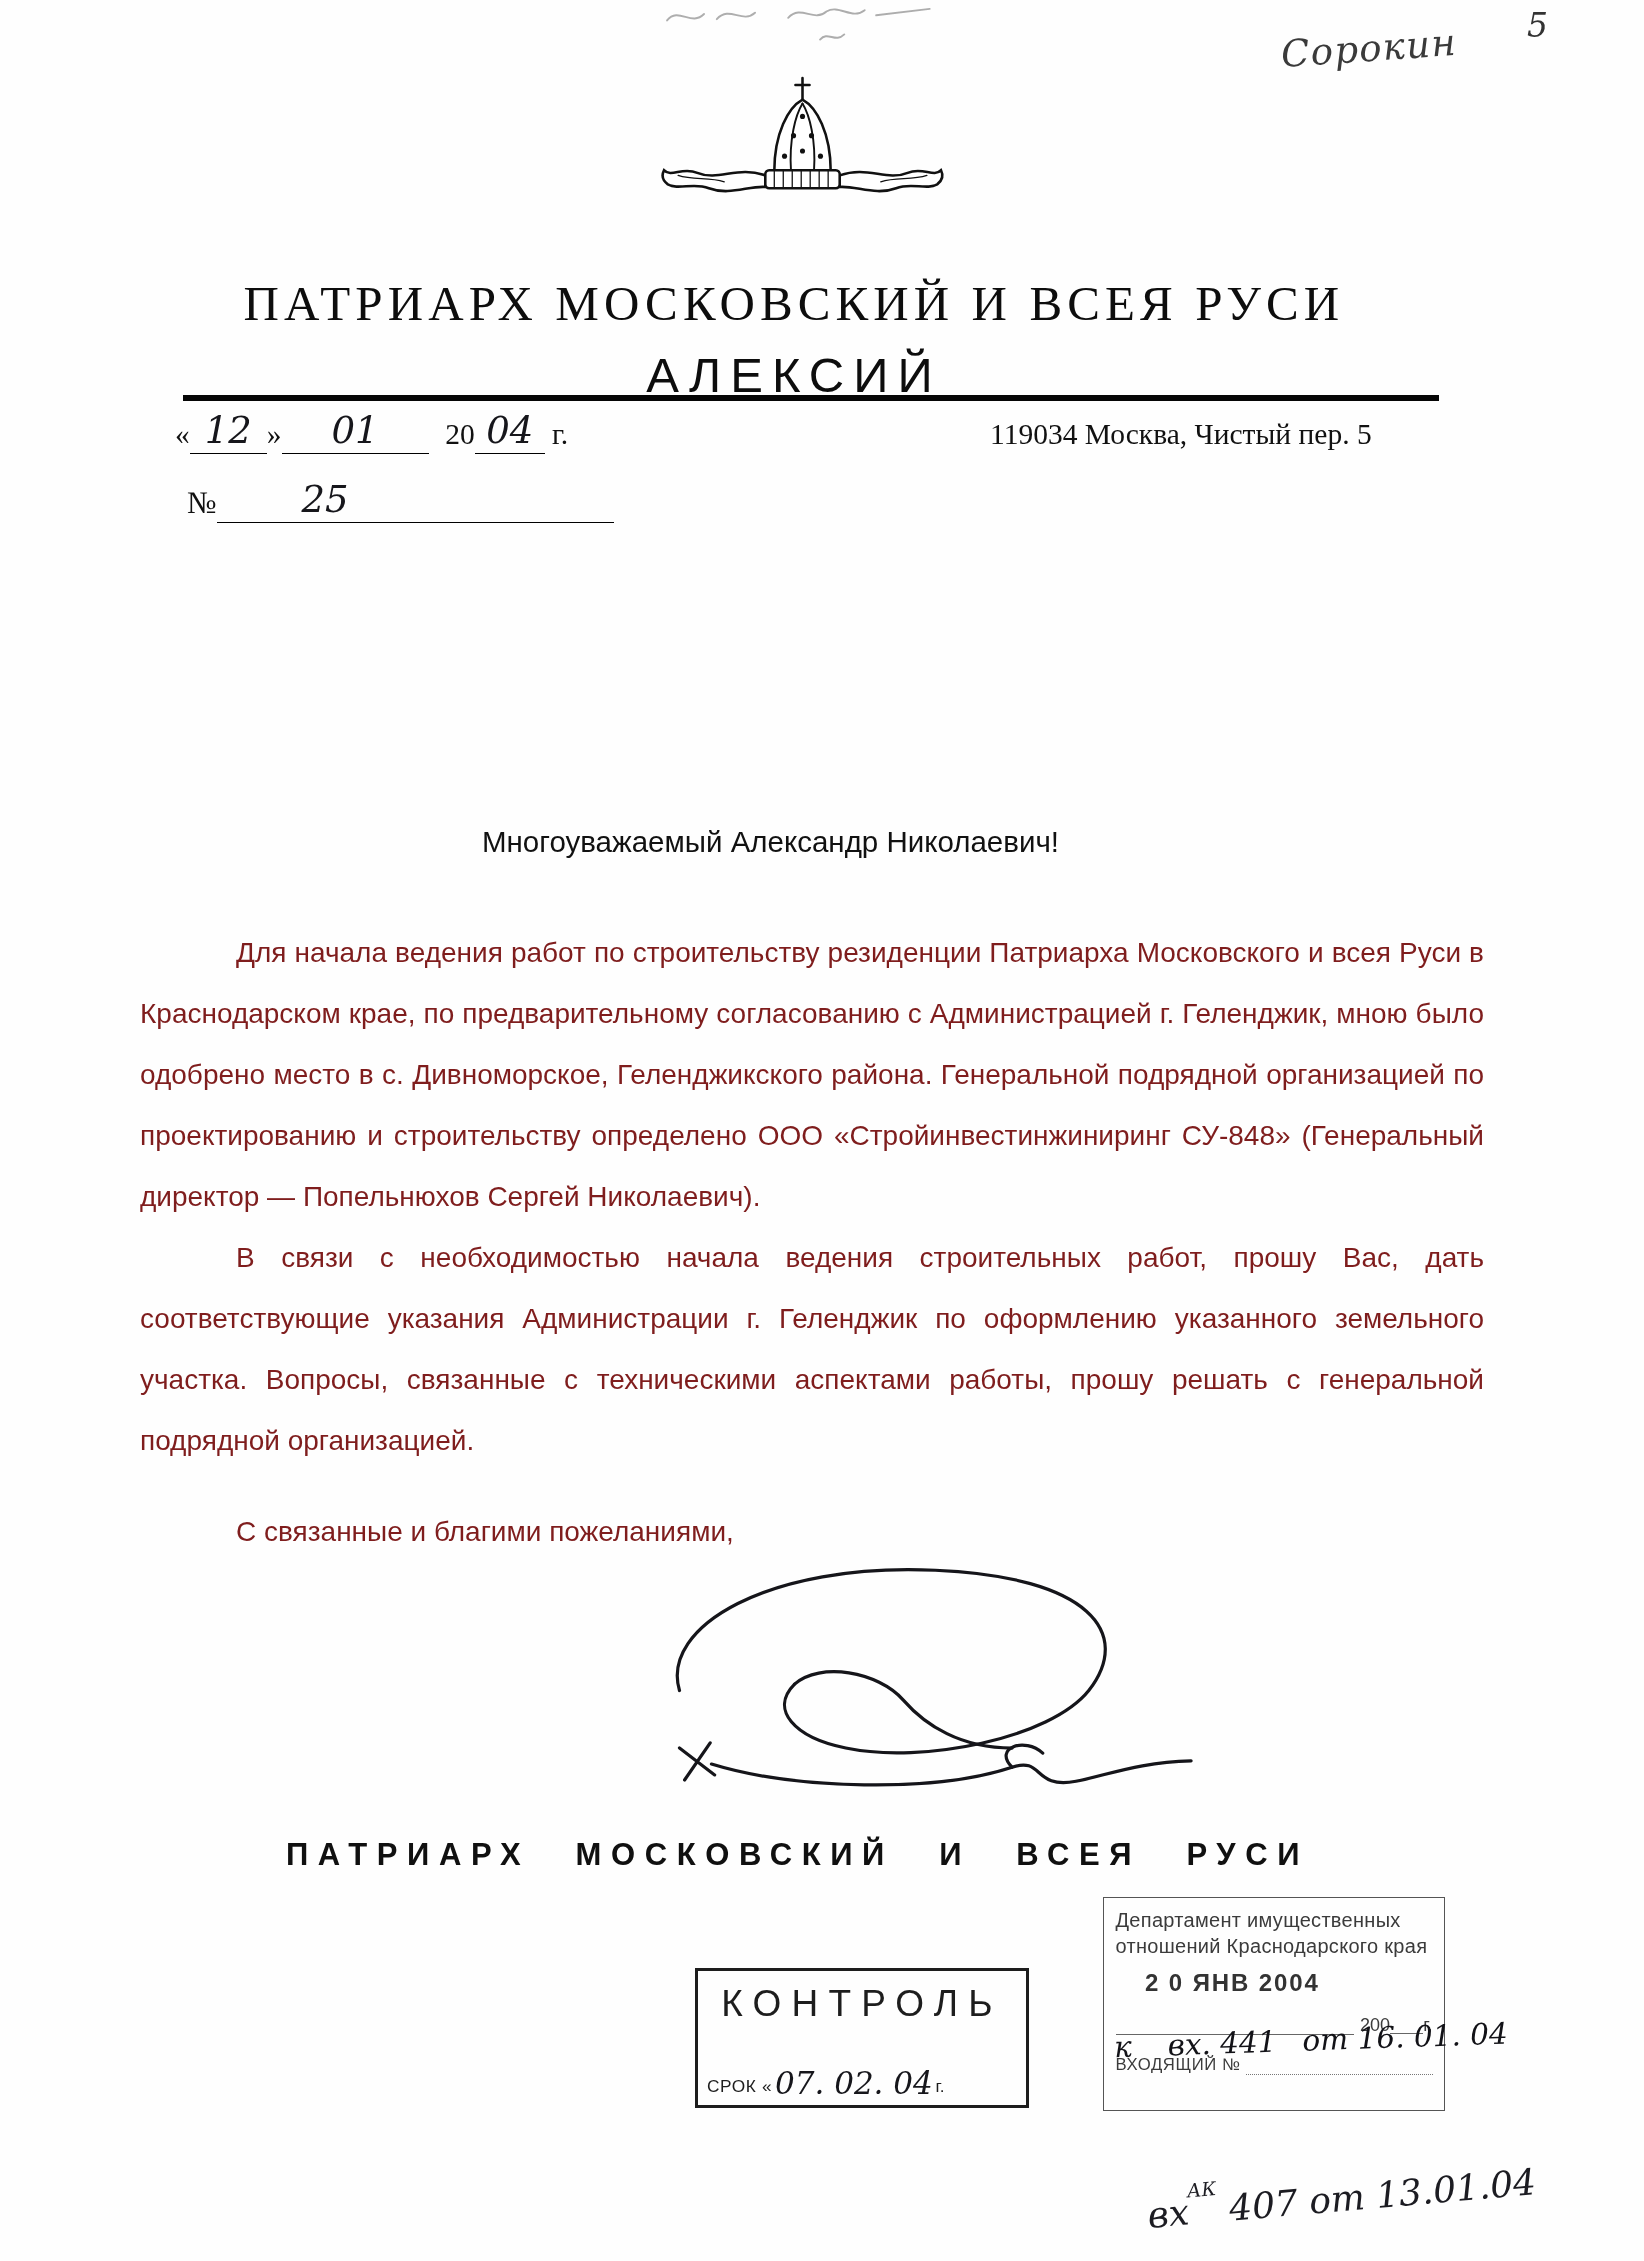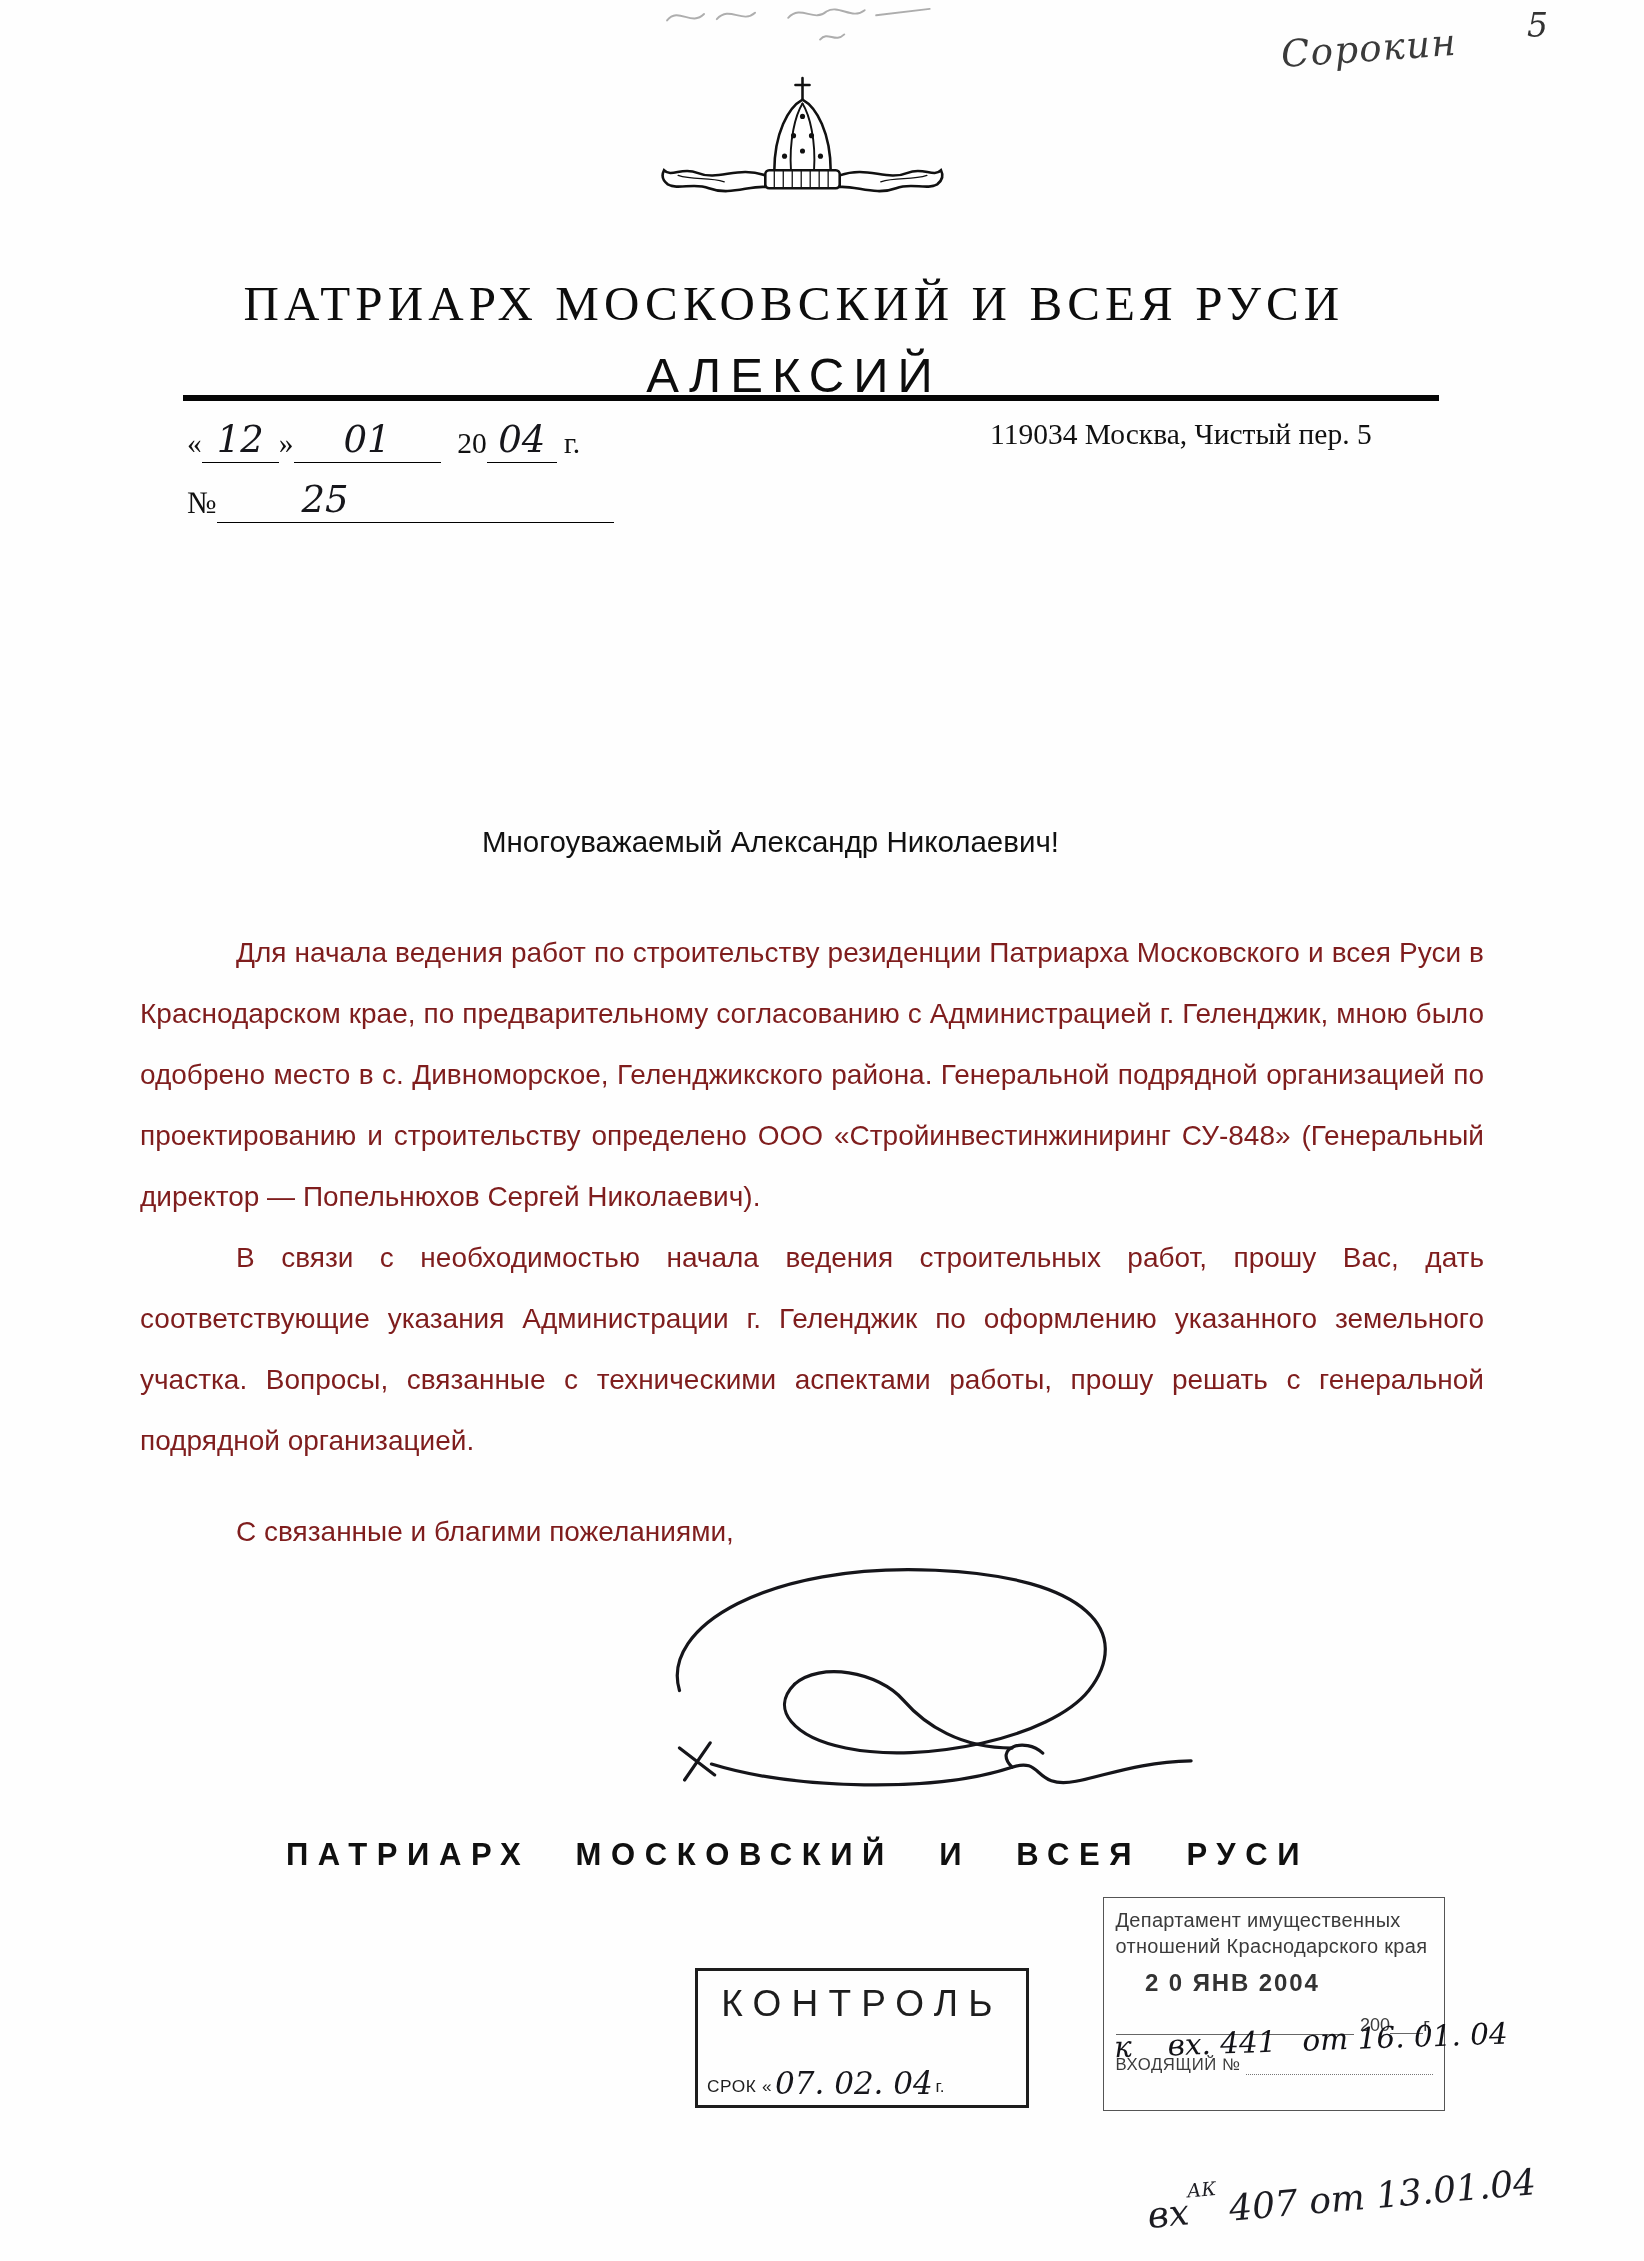--- a/index.html
+++ b/index.html
@@ -17,21 +17,21 @@
   .surname-note { left:1281px; top:27px; font-size:37px; transform:rotate(-4deg); color:#3a3a3a; letter-spacing:1.3px; }
   .corner-number { left:1527px; top:6.4px; font-size:33px; color:#333; }
 
   
   .emblem { left:655px; top:74px; }
   .lh-block { left:115px; top:275px; width:1358px; text-align:center; }
   .lh-title { font-family:"Liberation Serif", serif; font-size:49px; letter-spacing:5.1px; color:#0d0d0d; }
   .lh-name  { font-family:Liberation Sans, sans-serif; font-size:49px; letter-spacing:9px; color:#0d0d0d; margin-top:15px; }
   .rule { left:183px; top:395px; width:1256px; height:5.8px; background:#060606; }
 
-  .date-line { left:187px; top:410px; font-size:29.5px;margin-top:9px; }
+  .date-line { left:175px; top:410px; font-size:29.5px; }
   .useg { display:inline-block; border-bottom:1.9px solid #000; text-align:center; }
   .hw-big { font-size:37px; position:relative; top:-1.3px; }
   .address { left:990px; top:418px; width:487px; font-family:"Liberation Serif", serif; font-size:29.5px; }
   .number-line { left:187px; top:479px; font-family:"Liberation Serif", serif; font-size:31px; }
 
   
   .recipient { left:416px; top:646px; }
   .recipient .r1 { font-size:31px; font-weight:bold; letter-spacing:5.8px; }
   .recipient .r2 { font-size:31px; font-weight:bold; letter-spacing:8.3px; margin-top:15.4px; }
 

